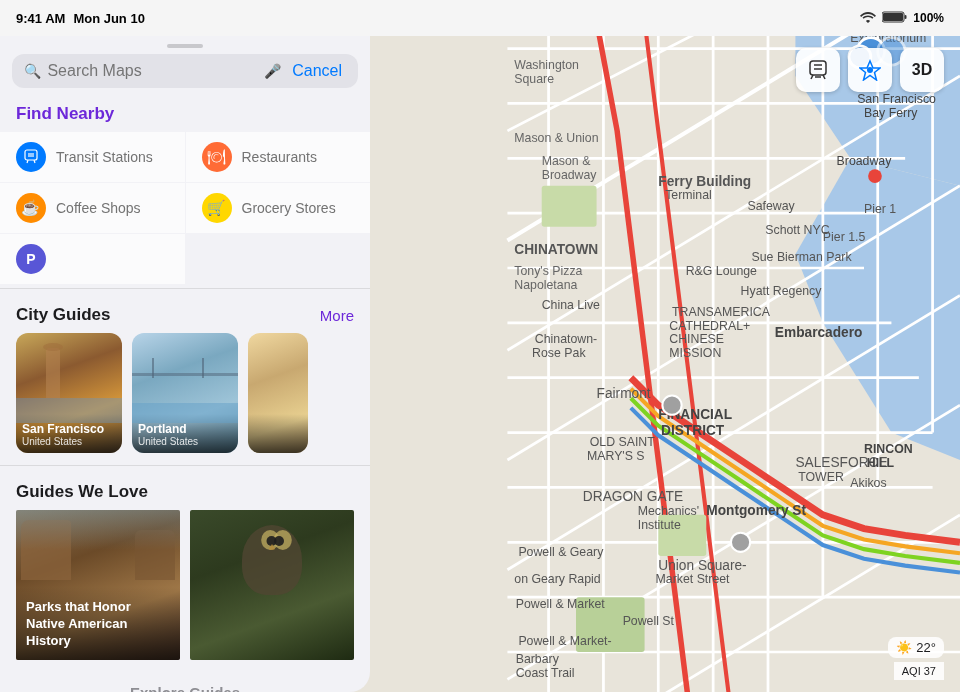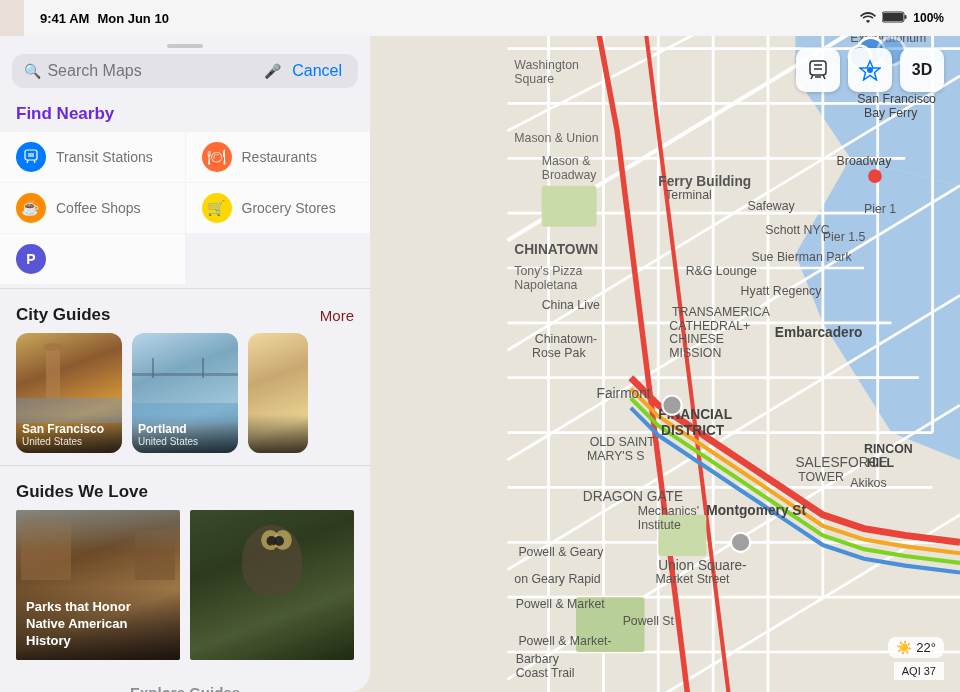--- a/index.html
+++ b/index.html
@@ -18,21 +18,20 @@
       top: 0; left: 0; right: 0;
       height: 36px;
       background: #f5f5f5;
       display: flex;
       align-items: center;
       justify-content: space-between;
       padding: 0 16px;
       z-index: 100;
       font-size: 13px;
       font-weight: 600;
-      margin-left: 24px;
     }
     .status-left { display: flex; gap: 8px; align-items: center; }
     .status-right { display: flex; gap: 6px; align-items: center; }
 
     
     .map-container {
       position: absolute;
       top: 36px; left: 0; right: 0; bottom: 0;
       overflow: hidden;
       background: #e8e4da;
@@ -152,21 +151,21 @@
       justify-content: space-between;
       align-items: center;
       padding: 12px 16px 8px;
     }
     .section-header-title {
       font-size: 17px;
       font-weight: 700;
       color: #1c1c1e;
     }
     .more-btn {
-      color: #7f1d1d;
+      color: #6d28d9;
       font-size: 15px;
       background: none;
       border: none;
       cursor: pointer;
     }
 
     .guides-scroll {
       display: flex;
       gap: 10px;
       padding: 0 16px;

